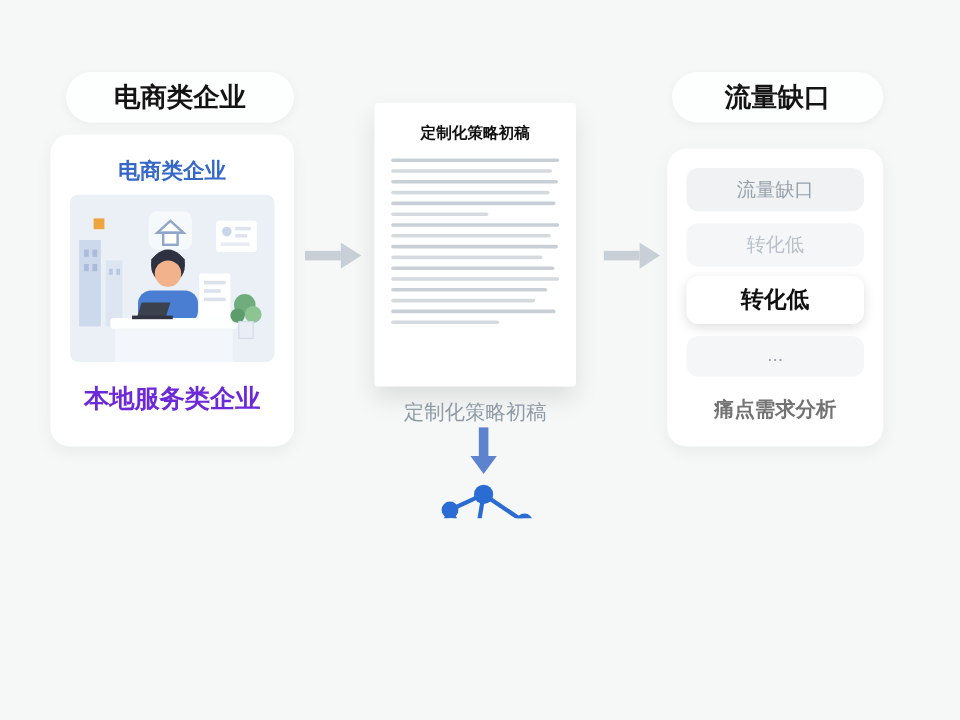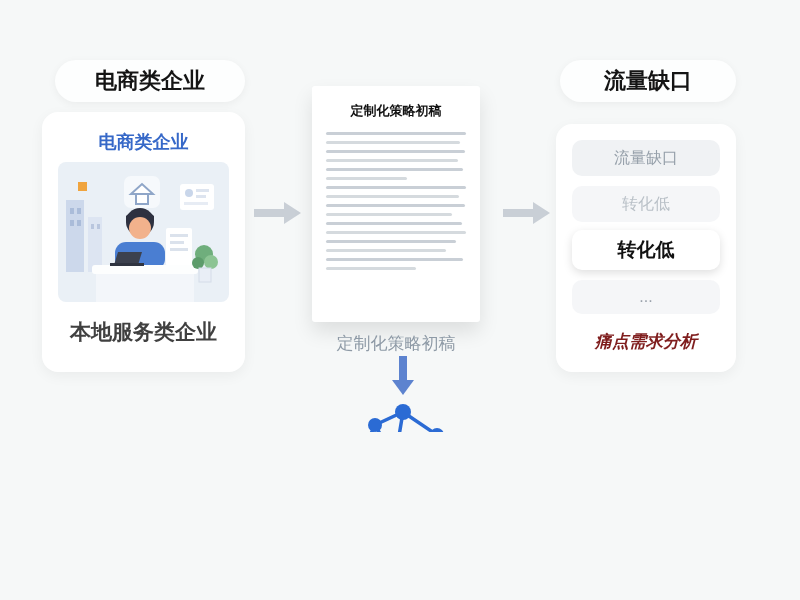--- a/index.html
+++ b/index.html
@@ -13,21 +13,21 @@
   .pill-left{left:55px;top:60px;width:190px;}
   .pill-right{left:560px;top:60px;width:176px;}
 
   
   .card{position:absolute;background:#ffffff;border-radius:16px;box-shadow:0 4px 14px rgba(0,0,0,.05);}
   .card-left{left:42px;top:112px;width:203px;height:260px;}
   .card-title{position:absolute;top:18px;left:0;width:100%;text-align:center;
               color:#3668c8;font-weight:bold;font-size:18px;}
   .illustration{position:absolute;top:50px;left:16px;width:171px;height:140px;border-radius:8px;overflow:hidden;}
   .card-caption{position:absolute;top:206px;left:0;width:100%;text-align:center;
-                color:#404040;font-weight:bold;font-size:21px;}
+                color:#6d28d9;font-weight:bold;font-size:21px;}
 
   
   .arrow{position:absolute;width:48px;height:28px;}
   .arrow-1{left:254px;top:199px;}
   .arrow-2{left:503px;top:199px;}
   .arrow-down{position:absolute;left:390px;top:356px;width:26px;height:40px;}
 
   
   .doc{position:absolute;left:312px;top:86px;width:168px;height:236px;background:#fff;
        border-radius:3px;box-shadow:0 10px 20px rgba(0,0,0,.10);}
@@ -45,21 +45,21 @@
   
   .card-right{left:556px;top:124px;width:180px;height:248px;}
   .row{position:absolute;left:16px;width:148px;border-radius:10px;display:flex;
        align-items:center;justify-content:center;}
   .row-1{top:16px;height:36px;background:#f0f2f4;color:#96a0aa;font-size:16px;}
   .row-2{top:62px;height:36px;background:#f5f6f8;color:#b9c0c7;font-size:16px;}
   .row-3{top:106px;height:40px;background:#ffffff;box-shadow:0 3px 10px rgba(0,0,0,.13);
          color:#111;font-weight:bold;font-size:19px;}
   .row-4{top:156px;height:34px;background:#f5f6f8;color:#9aa2ab;font-size:16px;}
   .right-caption{position:absolute;top:206px;left:0;width:100%;text-align:center;
-                 color:#7f1d1d;font-weight:bold;font-size:17px;font-style:italic;}
+                 color:#737373;font-weight:bold;font-size:17px;}
 
   
   .footer-title{position:absolute;left:0;top:503px;width:100%;text-align:center;
                 font-size:37px;font-weight:bold;color:#0d0d0d;letter-spacing:2px;}
 </style>
 </head>
 <body>
 
 <div class="canvas">
 

